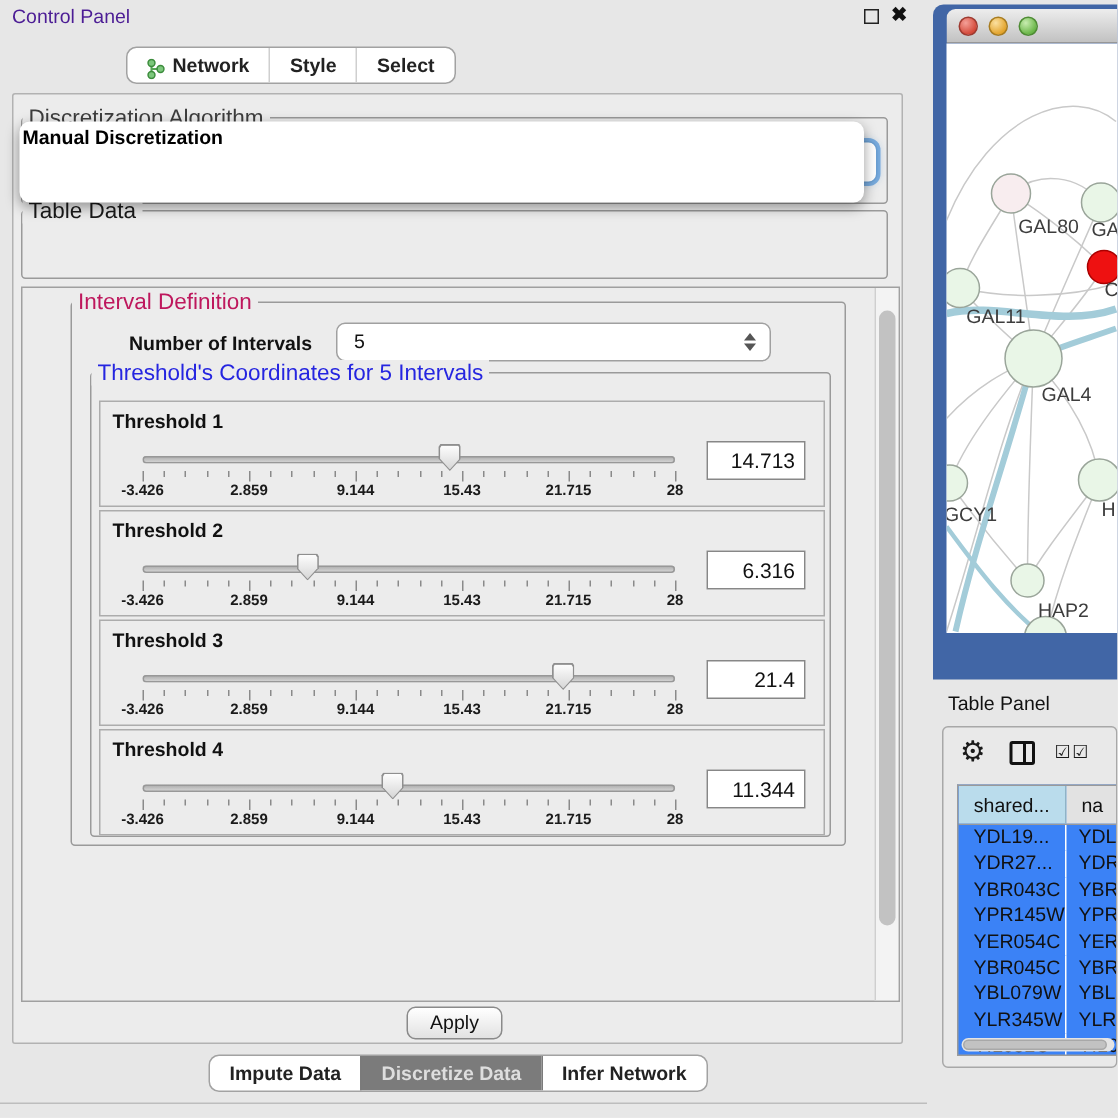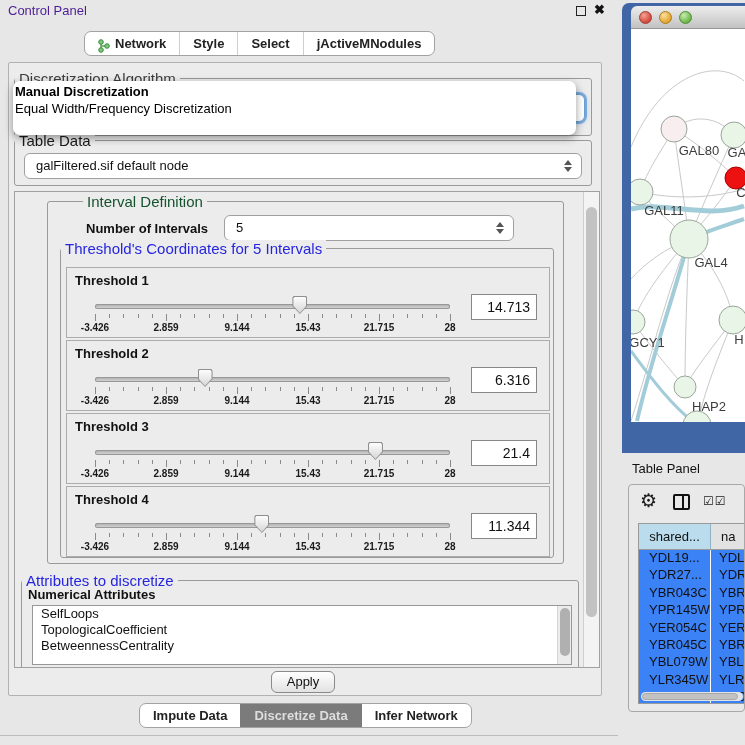--- a/index.html
+++ b/index.html
@@ -19,21 +19,21 @@
   .tab+.tab{border-left:1px solid #cfcfcf;}
   .tab.selected{background:#7b7b7b;color:#dedede;border-left-color:#7b7b7b;}
   .tab.selected+.tab{border-left-color:#7b7b7b;}
 
   .outer-panel{position:absolute;left:8px;top:62px;width:594px;height:634px;
     background:#ececec;border:1px solid #b2b2b2;border-radius:2px;}
 
   .group{position:absolute;border:1px solid #9a9a9a;border-radius:3px;}
   .group-title{position:absolute;left:0;top:-9px;background:#ececec;padding:0 4px;
     font-size:15px;white-space:nowrap;}
-  .t-gray{color:#3d3d3d;} .t-green{color:#14532d;margin-left:35px;} .t-blue{color:#2525e0;} .t-dark{color:#1a1a1a;}
+  .t-gray{color:#3d3d3d;} .t-green{color:#be185d;} .t-blue{color:#2525e0;} .t-dark{color:#1a1a1a;}
 
   .combo{position:absolute;background:#fff;border:1px solid #a0a0a0;border-radius:6px;
     font-size:13px;color:#111;}
   .combo .val{position:absolute;left:11px;top:0;line-height:24px;}
   .spinner{position:absolute;right:9px;top:50%;width:9px;height:14px;margin-top:-7px;}
   .spin-up{position:absolute;left:1px;top:1px;width:0;height:0;border-left:4px solid transparent;
     border-right:4px solid transparent;border-bottom:5px solid #555;}
   .spin-down{position:absolute;left:1px;bottom:1px;width:0;height:0;border-left:4px solid transparent;
     border-right:4px solid transparent;border-top:5px solid #555;}
 
@@ -145,41 +145,31 @@
             <circle cx="9" cy="7" r="2.3" fill="#7cc77c" stroke="#3c8c3c"></circle>
           </svg></span>
         <span>Network</span>
       </div>
       <div class="tab">
         <span>Style</span>
       </div>
       <div class="tab">
         <span>Select</span>
       </div>
-      <div class="tab">
-        <span>jActiveMNodules</span>
-      </div>
     </div>
 
   <div class="outer-panel">
 
     <div class="group" style="left:5px;top:15px;width:578px;height:58px;">
       <span class="group-title t-gray">Discretization Algorithm</span>
       <div class="combo" id="algo-combo" style="left:14px;top:15px;width:556px;height:28px;"></div>
     </div>
 
     <div class="group" style="left:5px;top:77px;width:578px;height:46px;">
       <span class="group-title t-dark">Table Data</span>
-      <div class="combo" style="left:9px;top:12px;width:558px;height:26px;">
-        <span class="val">galFiltered.sif default node</span>
-        <span class="spinner">
-            <i class="spin-up"></i>
-            <i class="spin-down"></i>
-          </span>
-      </div>
     </div>
 
     <div class="scroll-panel">
 
       <div class="group" style="left:32px;top:9px;width:517px;height:363px;">
         <span class="group-title t-green">Interval Definition</span>
 
         <span style="position:absolute;left:38px;top:19px;font-size:13px;font-weight:bold;color:#111;">Number of Intervals</span>
         <div class="combo" style="left:176px;top:13px;width:290px;height:26px;">
           <span class="val">5</span>
@@ -349,46 +339,31 @@
                 <span class="tick-label" style="left: 383px;">28</span>
                 <div class="thumb" style="left: 187.348px;">
                   <i></i>
                 </div>
                 <div class="value-box">11.344</div>
               </div>
             </div>
         </div>
       </div>
 
-      <div class="group" style="left:6px;top:388px;width:558px;height:100px;">
-        <span class="group-title t-blue">Attributes to discretize</span>
-        <span class="attr-sub">Numerical Attributes</span>
-        <div class="attr-list">
-          <div id="attr-items">
-              <div class="attr-item">SelfLoops</div>
-              <div class="attr-item">TopologicalCoefficient</div>
-              <div class="attr-item">BetweennessCentrality</div>
-            </div>
-          <div class="list-scroll">
-              <div class="thumb-v2"></div>
-            </div>
-        </div>
-      </div>
 
       <div class="vscroll">
         <div class="thumb-v"></div>
       </div>
     </div>
 
     <div class="apply-btn">Apply</div>
   </div>
 
   <div id="algo-popup">
     <div class="opt bold">Manual Discretization</div>
-    <div class="opt">Equal Width/Frequency Discretization</div>
   </div>
 
   <div class="tabbar" id="bottom-tabs" style="left:139px;top:703px;">
       <div class="tab">
         <span>Impute Data</span>
       </div>
       <div class="tab selected">
         <span>Discretize Data</span>
       </div>
       <div class="tab">

